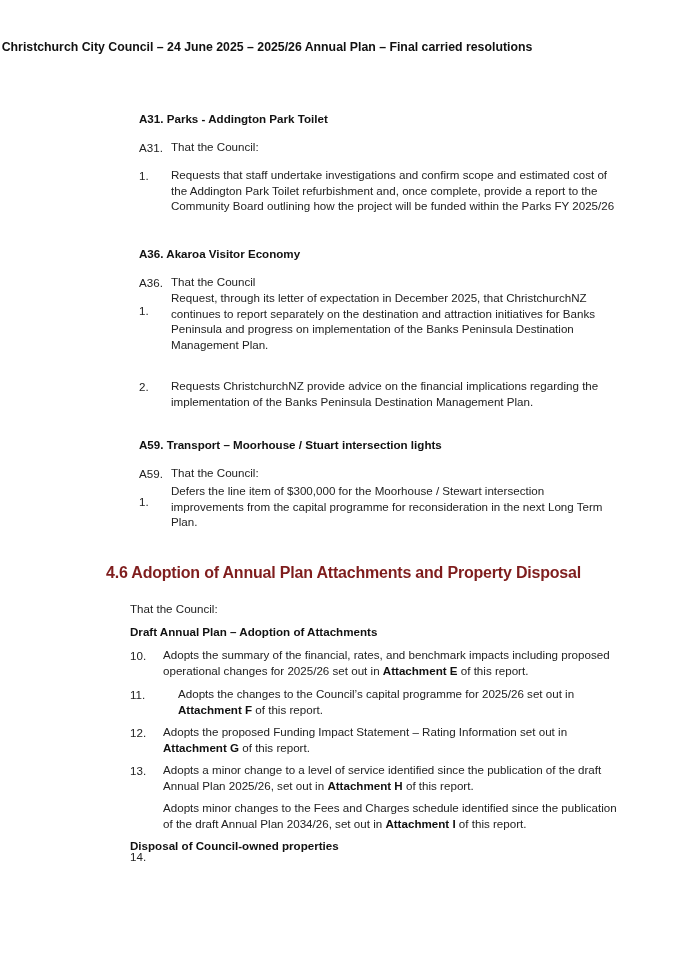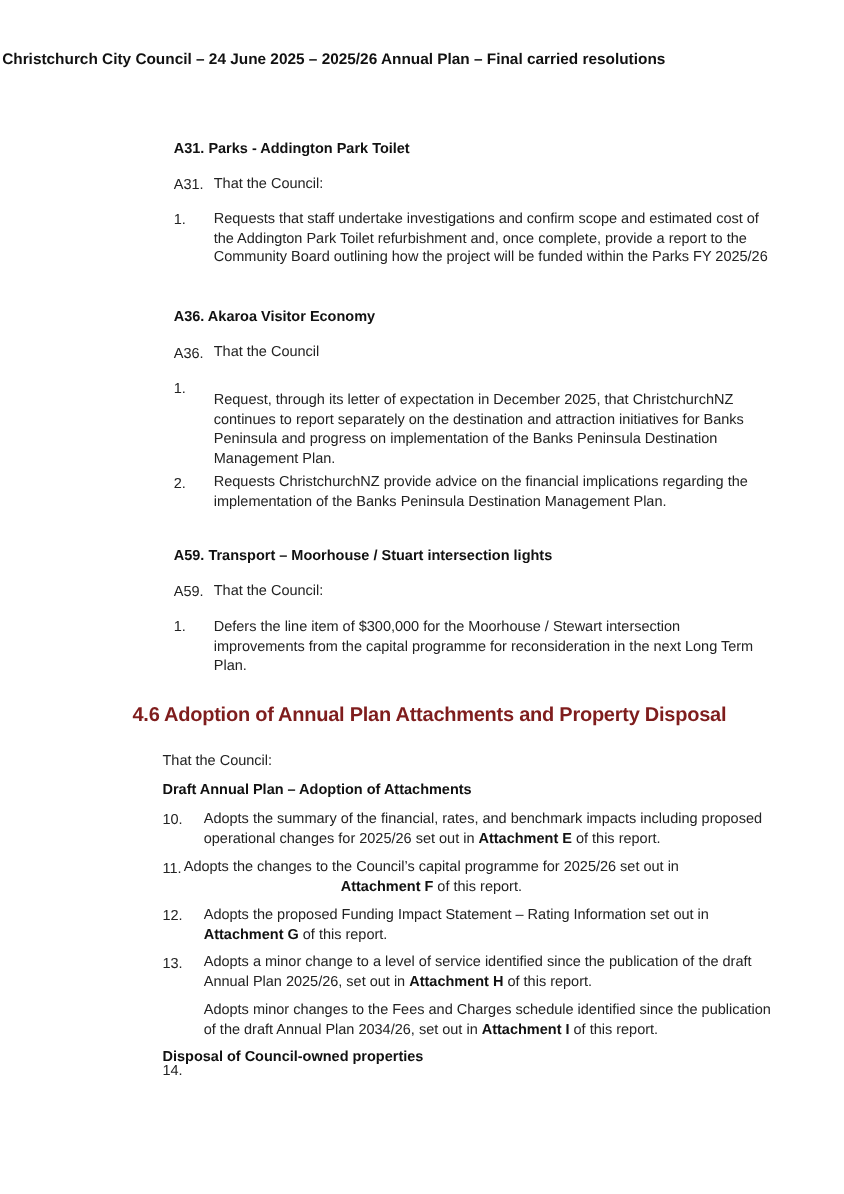--- a/index.html
+++ b/index.html
@@ -31,54 +31,54 @@
 <div class="abs" style="left:171px; top:167px;">
   <div class="body-line">Requests that staff undertake investigations and confirm scope and estimated cost of</div>
   <div class="body-line">the Addington Park Toilet refurbishment and, once complete, provide a report to the</div>
   <div class="body-line">Community Board outlining how the project will be funded within the Parks FY 2025/26</div>
 </div>
 
 <div class="abs h-sub" style="left:139px; top:247px;">A36. Akaroa Visitor Economy</div>
 <div class="abs num" style="left:139px; top:276px;">A36.</div>
 <div class="abs p" style="left:171px; top:274px;">That the Council</div>
 <div class="abs num" style="left:139px; top:304px;">1.</div>
-<div class="abs" style="left:171px; top:312px;">
+<div class="abs" style="left:171px; top:290px;">
   <div class="body-line">Request, through its letter of expectation in December 2025, that ChristchurchNZ</div>
   <div class="body-line">continues to report separately on the destination and attraction initiatives for Banks</div>
   <div class="body-line">Peninsula and progress on implementation of the Banks Peninsula Destination</div>
   <div class="body-line">Management Plan.</div>
 </div>
 <div class="abs num" style="left:139px; top:380px;">2.</div>
 <div class="abs" style="left:171px; top:378px;">
   <div class="body-line">Requests ChristchurchNZ provide advice on the financial implications regarding the</div>
   <div class="body-line">implementation of the Banks Peninsula Destination Management Plan.</div>
 </div>
 
 <div class="abs h-sub" style="left:139px; top:438px;">A59. Transport – Moorhouse / Stuart intersection lights</div>
 <div class="abs num" style="left:139px; top:467px;">A59.</div>
 <div class="abs p" style="left:171px; top:465px;">That the Council:</div>
 <div class="abs num" style="left:139px; top:495px;">1.</div>
-<div class="abs" style="left:171px; top:494px;">
+<div class="abs" style="left:171px; top:483px;">
   <div class="body-line">Defers the line item of $300,000 for the Moorhouse / Stewart intersection</div>
   <div class="body-line">improvements from the capital programme for reconsideration in the next Long Term</div>
   <div class="body-line">Plan.</div>
 </div>
 
 <div class="abs h-main" style="left:106px; top:564px;">4.6 Adoption of Annual Plan Attachments and Property Disposal</div>
 <div class="abs p" style="left:130px; top:601px;">That the Council:</div>
 <div class="abs h-sub" style="left:130px; top:625px;">Draft Annual Plan – Adoption of Attachments</div>
 
 <div class="abs num" style="left:130px; top:649px;">10.</div>
 <div class="abs" style="left:163px; top:647px;">
   <div class="body-line">Adopts the summary of the financial, rates, and benchmark impacts including proposed</div>
   <div class="body-line"><span>operational changes for 2025/26 set out in </span><b>Attachment E</b><span> of this report.</span></div>
 </div>
 
 <div class="abs num" style="left:130px; top:688px;">11.</div>
-<div class="abs" style="left:147px; top:686px;text-align:center;">
+<div class="abs" style="left:178px; top:686px;">
   <div class="body-line">Adopts the changes to the Council’s capital programme for 2025/26 set out in</div>
   <div class="body-line"><span></span><b>Attachment F</b><span> of this report.</span></div>
 </div>
 
 <div class="abs num" style="left:130px; top:726px;">12.</div>
 <div class="abs" style="left:163px; top:724px;">
   <div class="body-line">Adopts the proposed Funding Impact Statement – Rating Information set out in</div>
   <div class="body-line"><span></span><b>Attachment G</b><span> of this report.</span></div>
 </div>
 

